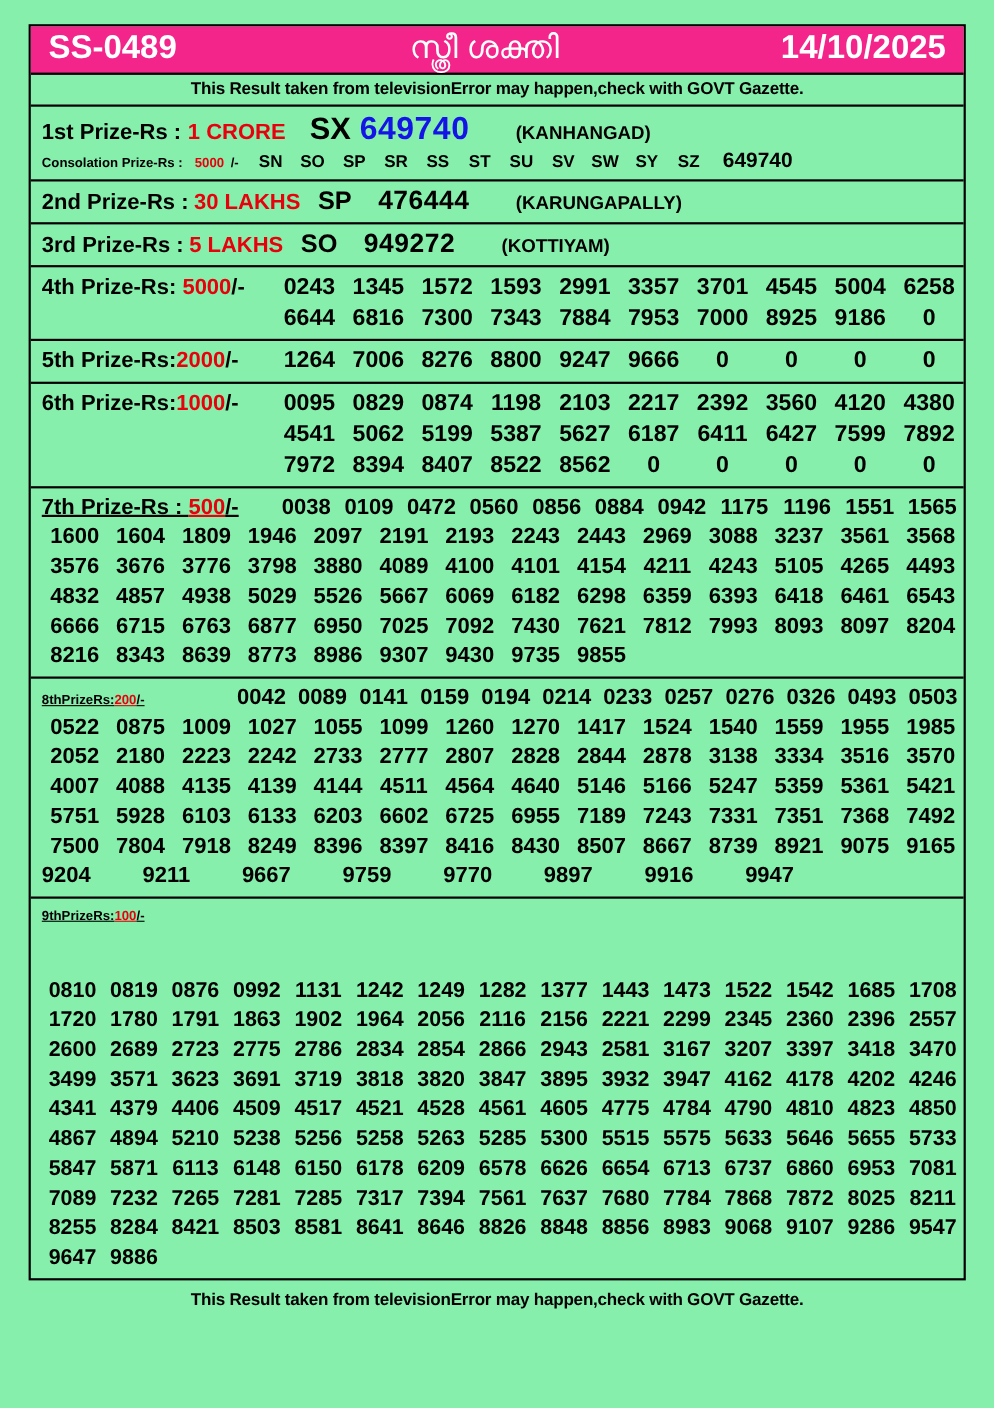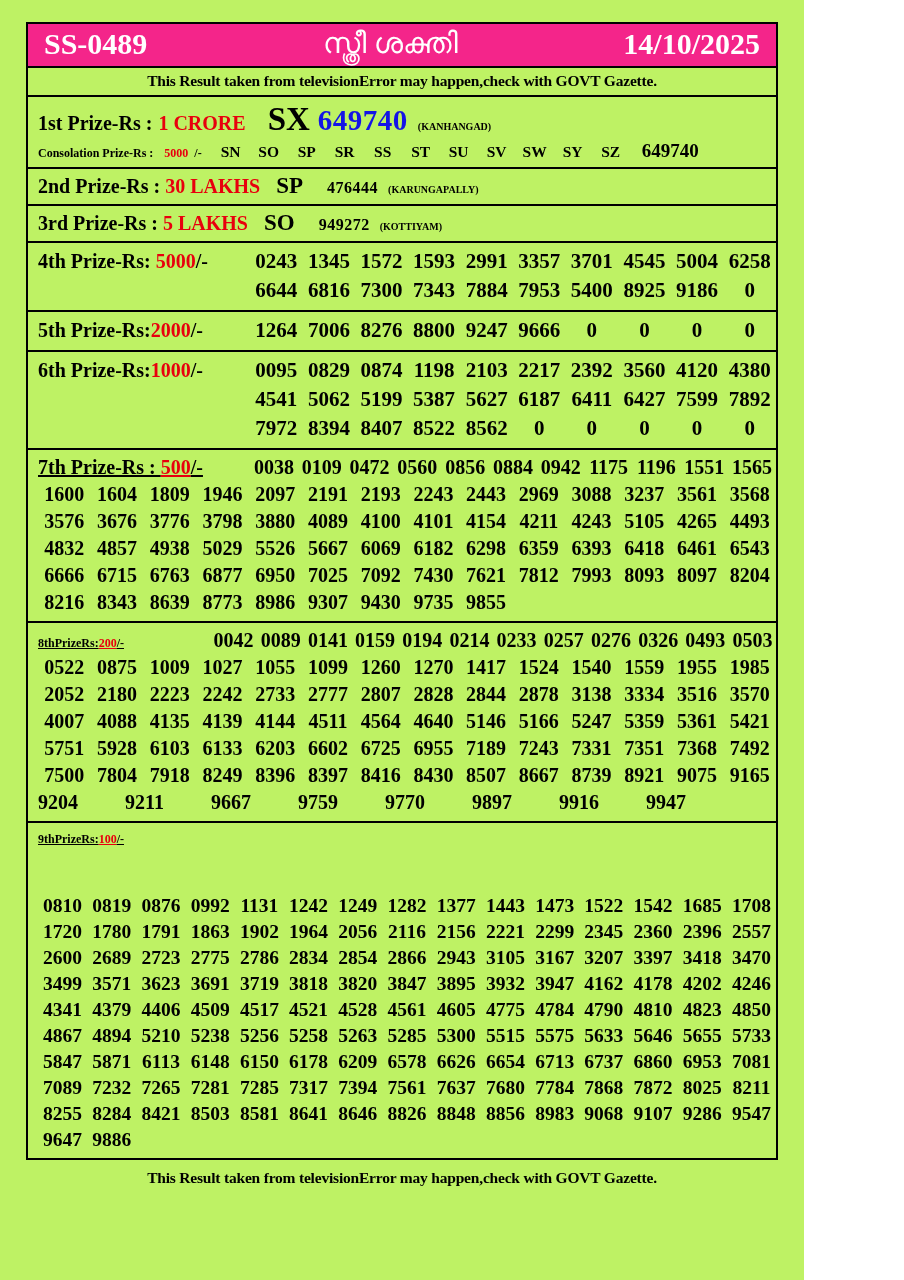--- a/index.html
+++ b/index.html
@@ -4,24 +4,23 @@
 <style>
   * { box-sizing: border-box; }
   html, body {
     margin: 0; padding: 0;
     background: #ffffff;
     width: 904px; height: 1280px;
     font-family: "Liberation Sans", sans-serif;
   }
   #sheet {
     position: relative;
-    width: 804px; height: 1280px;
-    background: #bef264;
+    width: 904px; height: 1280px;
+    background: #86efac;
     padding: 22px 26px 0 26px;
-    font-family: Liberation Serif, serif;
   }
   .outer-frame {
     border: 2px solid #000;
     width: 100%;
   }
 
   
   .header-band {
     background: #f4258a;
     display: flex;
@@ -78,28 +77,29 @@
   .lbl.und { text-decoration: underline; }
   .red { color: #e8000d; }
   .blue { color: #1414e6; }
 
   .bignum {
     font-size: 29px;
     font-weight: bold;
     letter-spacing: 0.5px;
   }
   .series {
-    font-size: 33px;
+    font-size: 28px;
     font-weight: bold;
     color: #000;
   }
   .place {
-    font-size: 10px;
+    font-size: 17px;
     font-weight: bold;
     color: #000;
+    margin-left: 32px;
   }
 
   
   .p1 .lbl { margin-right: 6px; }
   .p1 .series { margin: 0 8px 0 16px; }
   .p1 .bignum { margin-right: 10px; }
 
   
   .cons-series {
     font-size: 15.5px;
@@ -109,21 +109,21 @@
     text-align: center;
   }
   .cons-num {
     font-size: 19px;
     font-weight: bold;
     margin-left: 12px;
   }
 
   
   .p23 .series { margin: 0 10px 0 16px; font-size: 23px; }
-  .p23 .bignum { font-size: 16px; margin: 0 10px 0 14px; }
+  .p23 .bignum { font-size: 24px; margin: 0 10px 0 14px; }
 
   
   .numrow {
     display: flex;
     align-items: baseline;
   }
   .numgrid {
     display: flex;
     flex: 1;
   }
@@ -236,21 +236,21 @@
       </div>
       <div class="numrow rowpad">
         <span class="indent10"></span>
         <span class="grid10" style="flex:1" id="g4b">
             <span class="n">6644</span>
             <span class="n">6816</span>
             <span class="n">7300</span>
             <span class="n">7343</span>
             <span class="n">7884</span>
             <span class="n">7953</span>
-            <span class="n">5400</span>
+            <span class="n">7000</span>
             <span class="n">8925</span>
             <span class="n">9186</span>
             <span class="n blank">0</span>
           </span>
       </div>
     </div>
 
     <div class="prow">
       <div class="numrow rowpad">
         <span class="lblcol">
@@ -615,21 +615,21 @@
             <span class="numgrid g16" style="flex: 1 1 0%;">
               <span class="n">2600</span>
               <span class="n">2689</span>
               <span class="n">2723</span>
               <span class="n">2775</span>
               <span class="n">2786</span>
               <span class="n">2834</span>
               <span class="n">2854</span>
               <span class="n">2866</span>
               <span class="n">2943</span>
-              <span class="n">3105</span>
+              <span class="n">2581</span>
               <span class="n">3167</span>
               <span class="n">3207</span>
               <span class="n">3397</span>
               <span class="n">3418</span>
               <span class="n">3470</span>
             </span>
           </div>
           <div class="numrow rowpad">
             <span class="numgrid g16" style="flex: 1 1 0%;">
               <span class="n">3499</span>

